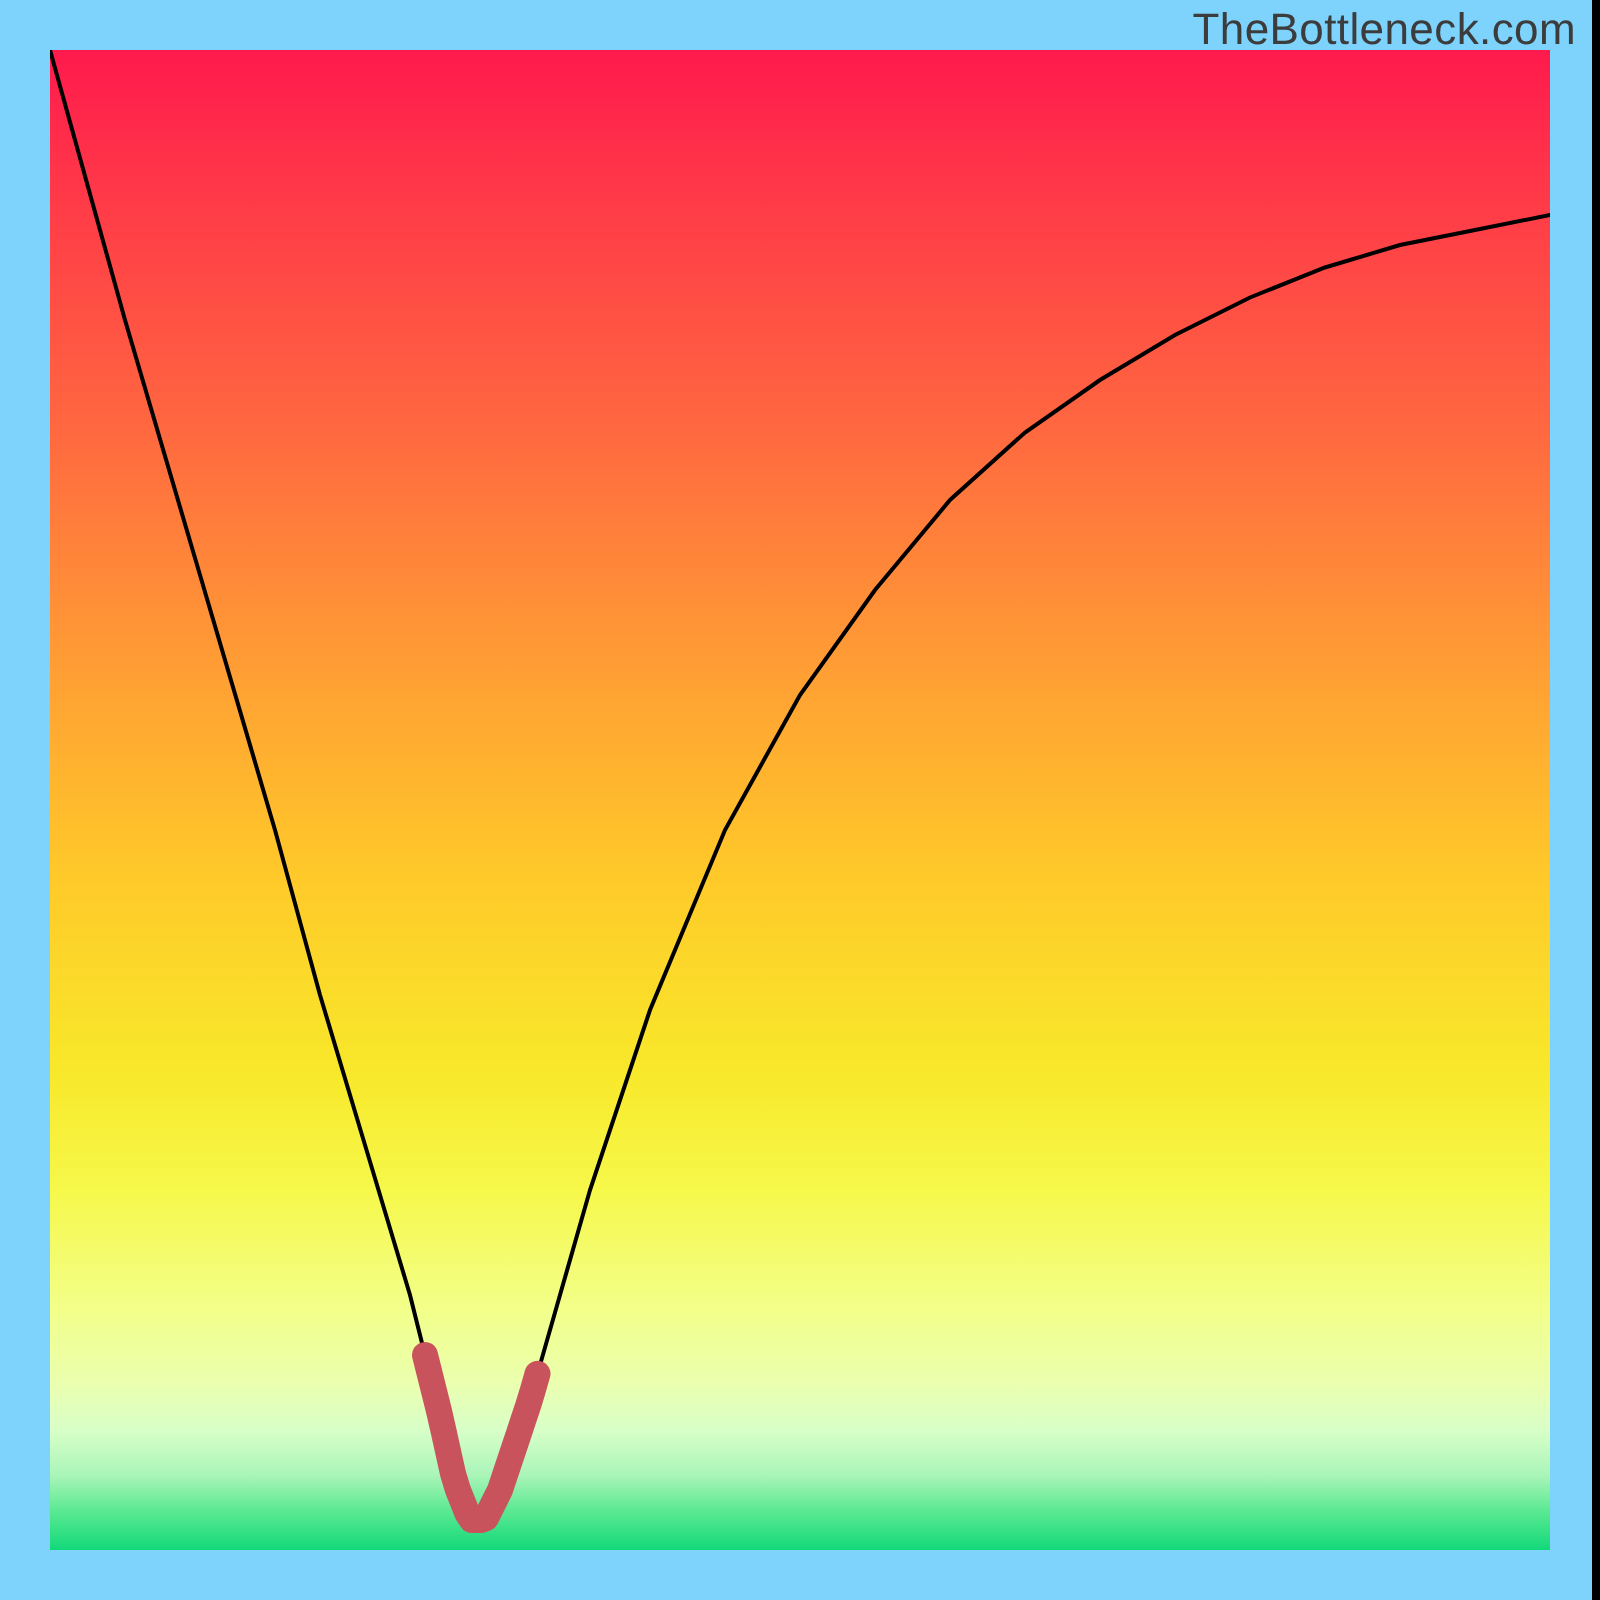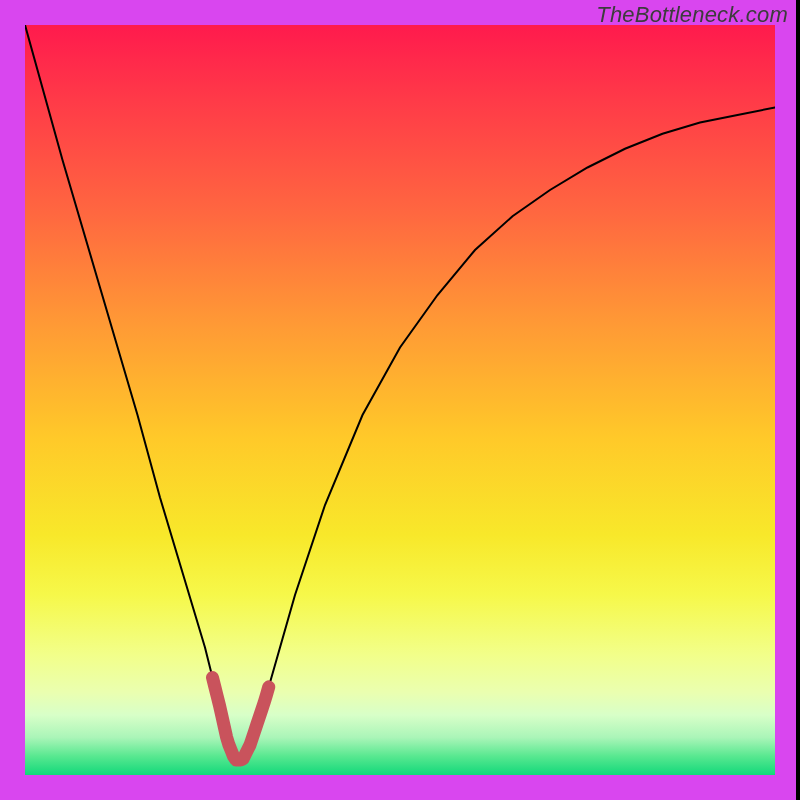--- a/index.html
+++ b/index.html
@@ -7,23 +7,22 @@
     padding: 0;
     background: #000;
     width: 800px;
     height: 800px;
     overflow: hidden;
     font-family: Arial, Helvetica, sans-serif;
   }
   .outer {
     width: 796px;
     height: 800px;
-    background: #d946ef;
+    background: #7dd3fc;
     position: relative;
-    font-style: italic;
   }
   .plot {
     position: absolute;
     left: 25px;
     top: 25px;
     width: 750px;
     height: 750px;
     overflow: hidden;
   }
   .gradient {

